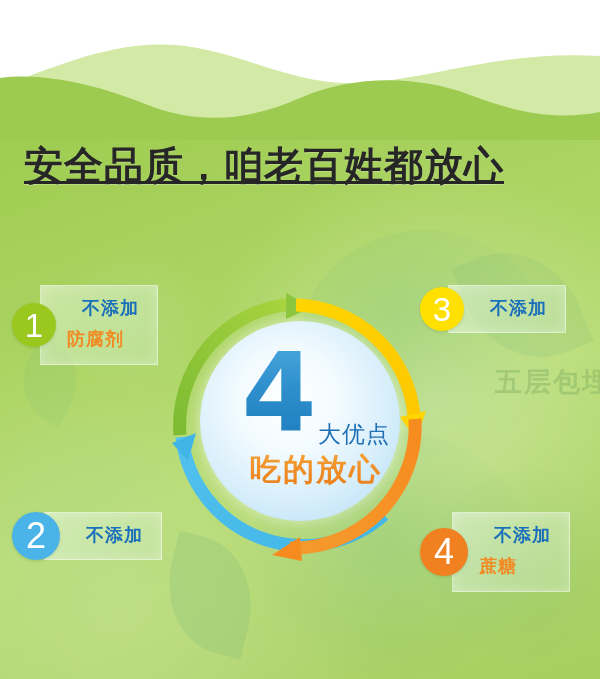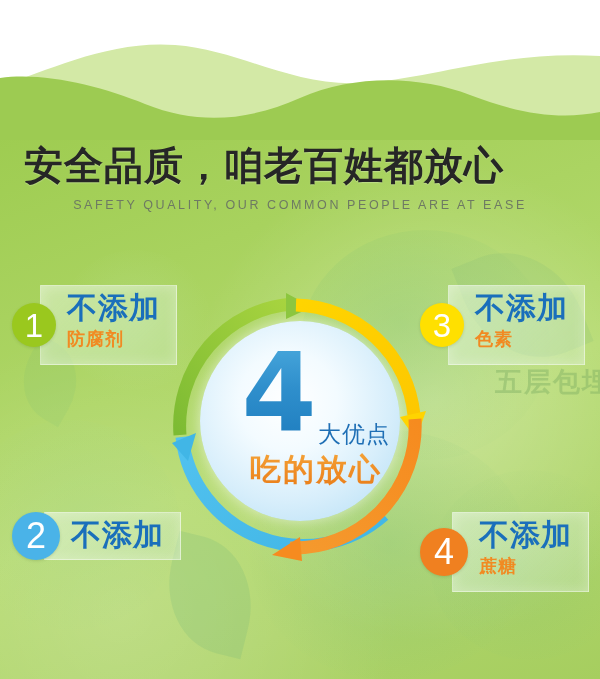--- a/index.html
+++ b/index.html
@@ -50,20 +50,21 @@
   .l3 { left:20px; top:345px; width:60px; height:72px; transform:rotate(30deg); opacity:.55; }
 
   
   .title {
     position:absolute; left:0; top:143px; width:528px;
     text-align:center;
     font-size:39px; font-weight:bold; color:#262626;
     letter-spacing:1px; line-height:46px;
     font-family:"DejaVu Sans","Liberation Sans",sans-serif;
     text-shadow:0 1px 1px rgba(255,255,255,.25);
+    text-decoration:underline;
   }
   .subtitle {
     position:absolute; left:0; top:198px; width:600px;
     text-align:center;
     font-size:12.5px; color:#6e7a63; letter-spacing:2.6px;
     font-family:"Liberation Sans",sans-serif;
   }
 
   
   .watermark {
@@ -127,23 +128,24 @@
 
   .panel {
     position:relative; margin-left:-16px;
     padding:7px 16px 9px 26px;
     min-width:118px;
     background:linear-gradient(135deg, rgba(236,250,230,0.52) 0%, rgba(224,245,222,0.40) 55%, rgba(214,240,216,0.30) 100%);
     border:1px solid rgba(255,255,255,0.45);
     box-shadow:inset 0 0 14px rgba(255,255,255,0.30);
   }
   .panel .line1 {
-    font-size:30px; font-weight:bold; line-height:30px; letter-spacing:1px;
+    font-size:18px; font-weight:bold; line-height:30px; letter-spacing:1px;
     color:#1a6fbb;
     font-family:"DejaVu Sans","Liberation Sans",sans-serif;
+    margin-left:15px;
   }
   .panel .line2 {
     font-size:18px; font-weight:bold; line-height:32px; letter-spacing:1px;
     color:#f18a22;
     font-family:"DejaVu Sans","Liberation Sans",sans-serif;
   }
 </style>
 </head>
 <body>
 
@@ -159,21 +161,20 @@
   <div class="leafshape l1"></div>
   <div class="leafshape l2"></div>
   <div class="leafshape l3"></div>
 
   <svg class="waves" viewBox="0 0 600 140" preserveAspectRatio="none">
     <path d="M0,86 C50,70 110,40 175,45 C240,50 290,86 360,83 C430,80 500,50 600,56 L600,140 L0,140 Z" fill="#d3e9a6"></path>
     <path d="M0,78 C45,72 100,86 145,104 C200,126 250,120 300,98 C355,74 420,76 470,95 C520,114 560,120 600,112 L600,140 L0,140 Z" fill="#9dcb52"></path>
   </svg>
 
   <div class="title">安全品质，咱老百姓都放心</div>
-  <div class="subtitle">SAFETY QUALITY, OUR COMMON PEOPLE ARE AT EASE</div>
 
   <div class="watermark">五层包埋</div>
 
   <div class="ring-wrap">
     <div class="ring-core"></div>
 
     <svg class="ring-svg" width="280" height="300" viewBox="0 0 280 300">
       <defs>
         <linearGradient id="gGreen" x1="0" y1="1" x2="1" y2="0">
           <stop offset="0%" stop-color="#7dbb33"></stop>
@@ -226,21 +227,20 @@
     <div class="panel">
       <div class="line1">不添加</div>
       <div class="line2">防腐剂</div>
     </div>
   </div>
 
   <div class="feature f3">
     <div class="num-circle" style="background:#ffe000">3</div>
     <div class="panel">
       <div class="line1">不添加</div>
-      <div class="line2">色素</div>
     </div>
   </div>
 
   <div class="feature f2">
     <div class="num-circle" style="background:#4ab3e8">2</div>
     <div class="panel">
       <div class="line1">不添加</div>
     </div>
   </div>
 

